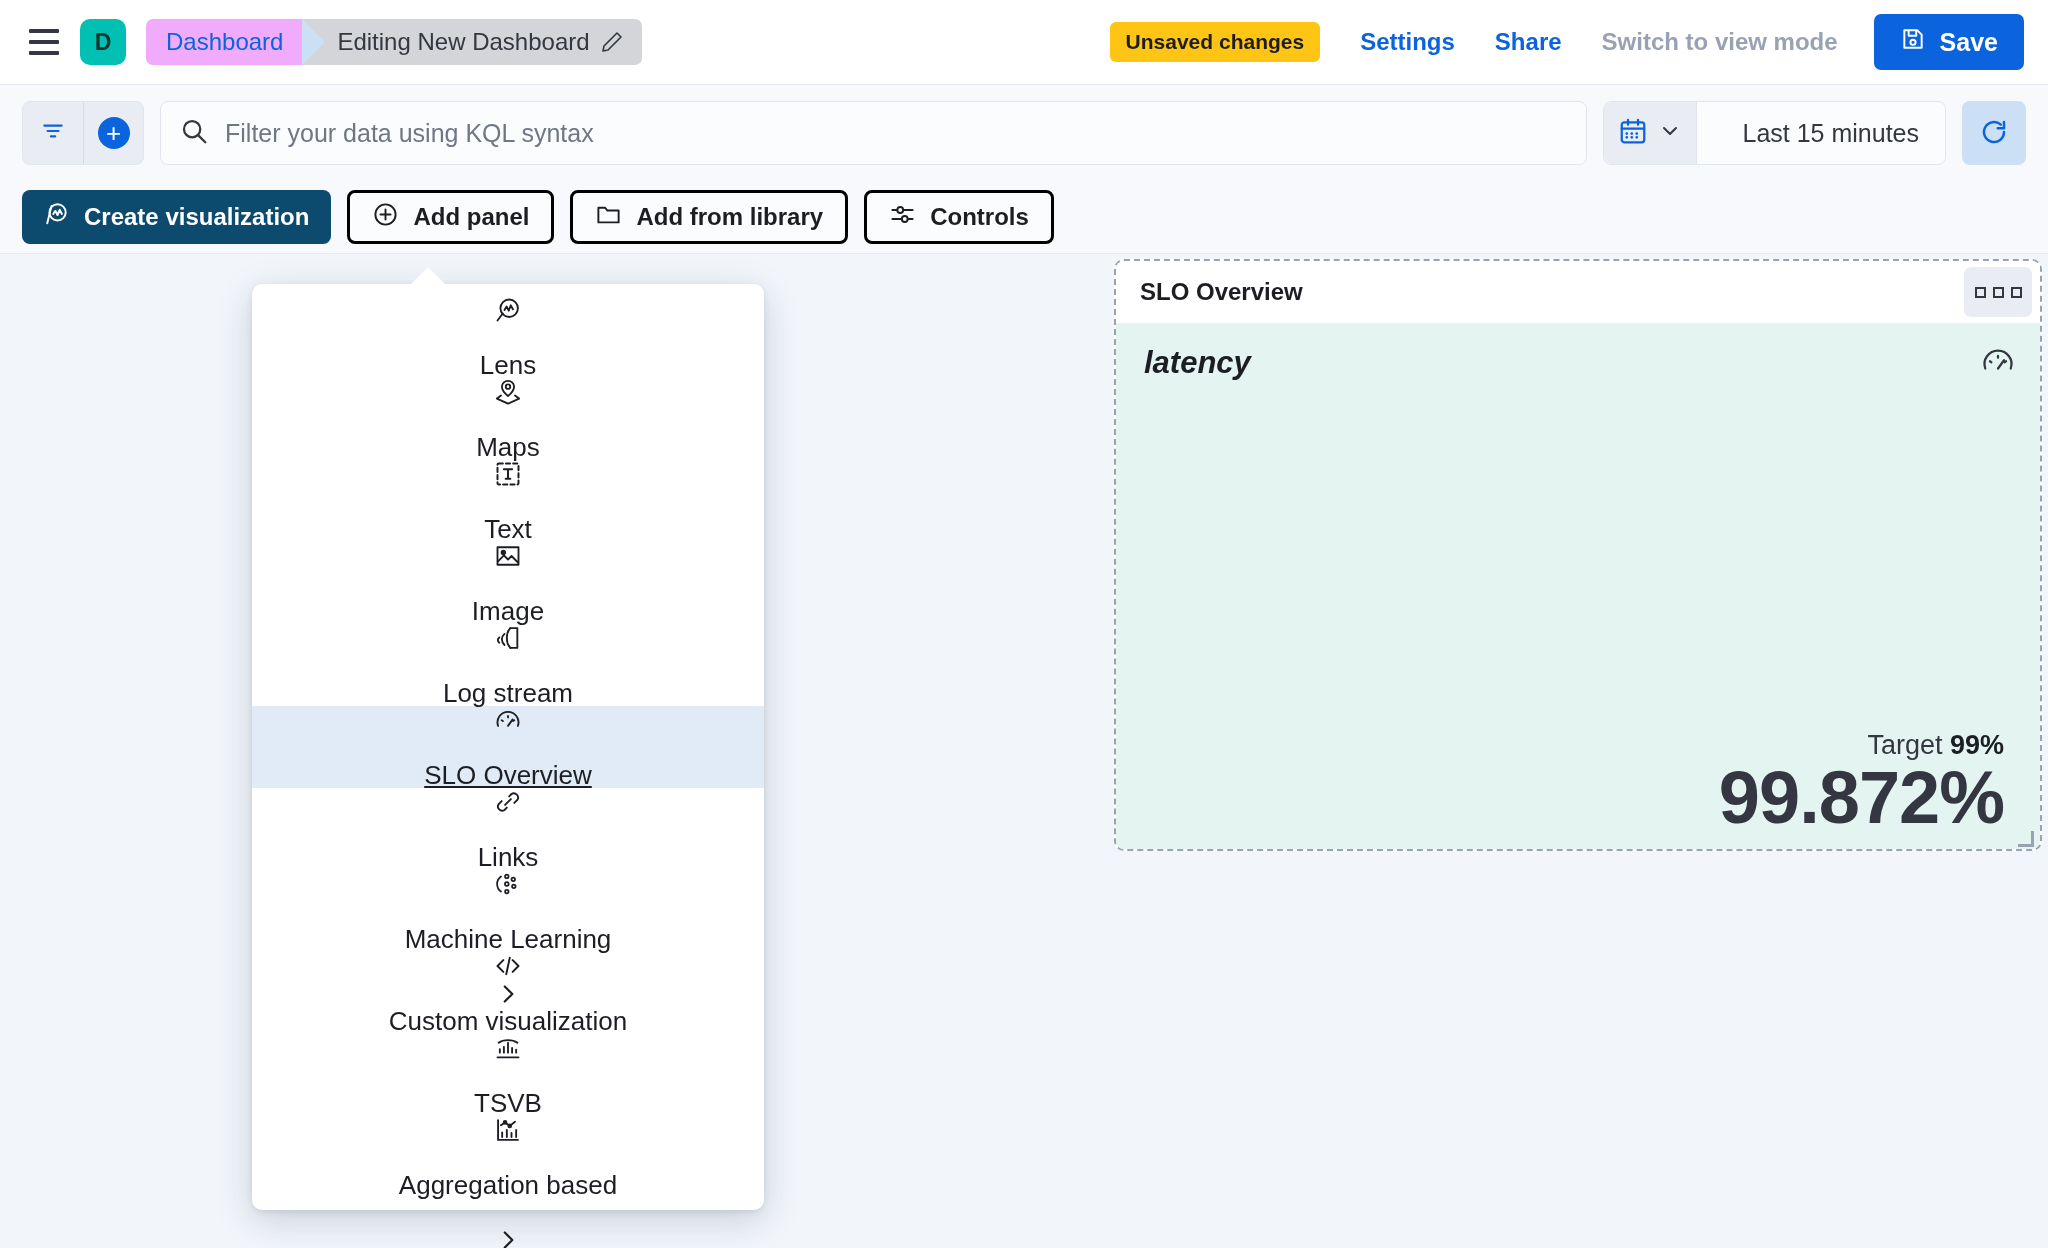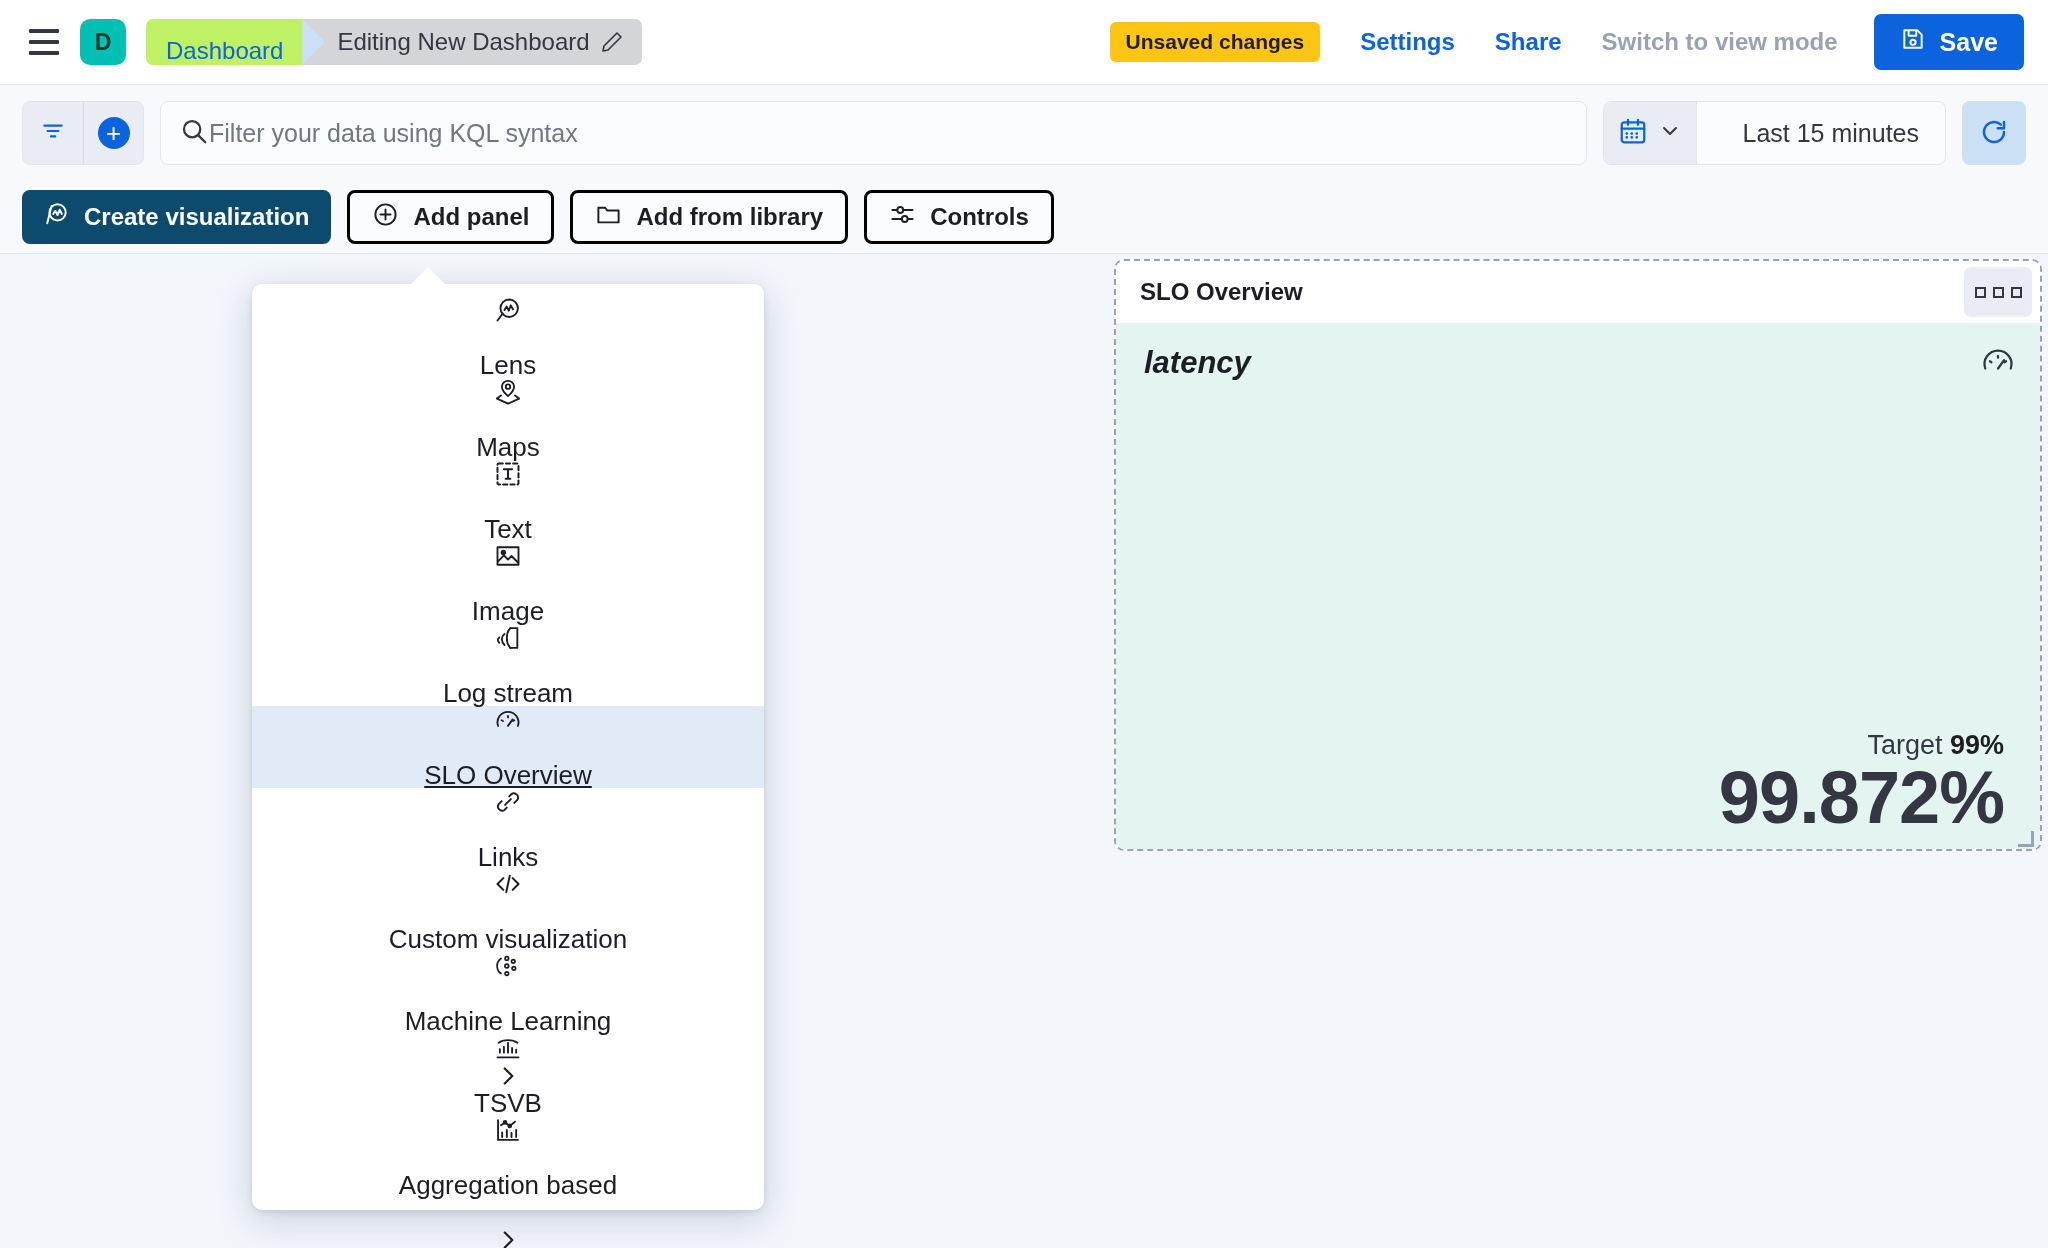--- a/index.html
+++ b/index.html
@@ -39,22 +39,22 @@
     display: flex; align-items: center; justify-content: center;
     margin-right: 20px; cursor: pointer;
   }
   .breadcrumbs { display: flex; align-items: center; height: 46px; }
   .crumb {
     height: 46px; display: flex; align-items: center;
     font-size: 24px; padding: 0 20px 0 26px;
     position: relative; cursor: pointer; white-space: nowrap;
   }
   .crumb-1 {
-    background: #bef264; color: #0B64DD;
-    border-radius: 7px 0 0 7px; padding-left: 20px; align-items: flex-end;
+    background: #f0abfc; color: #0B64DD;
+    border-radius: 7px 0 0 7px; padding-left: 20px;
   }
   .crumb-1::after {
     content: ""; position: absolute; right: -22px; top: 0;
     width: 0; height: 0;
     border-top: 23px solid transparent;
     border-bottom: 23px solid transparent;
     border-left: 23px solid #CBE0F5;
     z-index: 2;
   }
   .crumb-2 {
@@ -108,21 +108,21 @@
     width: 32px; height: 32px; border-radius: 50%;
     background: #0B64DD; color: #fff;
     display: flex; align-items: center; justify-content: center;
     font-size: 26px; line-height: 1; font-weight: 300;
   }
   .kql-input {
     flex: 1; height: 64px;
     background: #FBFCFE; border: 1px solid #E1E5EE;
     border-radius: 8px;
     display: flex; align-items: center;
-    padding: 0 18px; 
+    padding: 0 18px; gap: 16px;
     cursor: text;
   }
   .kql-input input {
     flex: 1; border: none; outline: none; background: transparent;
     font-size: 25px; color: #343741; font-family: inherit;
   }
   .kql-input input::placeholder { color: #6F7785; }
 
   .datepicker {
     display: flex; height: 64px; align-items: stretch;
@@ -467,44 +467,44 @@
           <path d="M9.5 14.5l5-5"></path>
           <path d="M13 7.2l2-2a3.6 3.6 0 0 1 5 5l-2.6 2.6"></path>
           <path d="M11 16.8l-2 2a3.6 3.6 0 0 1-5-5l2.6-2.6"></path>
         </svg>
       </span>
       <span class="mi-label">Links</span>
     </div>
 
     <div class="menu-item">
       <span class="mi-icon">
-        <svg width="28" height="28" viewBox="0 0 24 24" fill="none" stroke="#1D1E24" stroke-width="1.7" stroke-linecap="round" stroke-linejoin="round">
-          <path d="M8 7l-5 5 5 5M16 7l5 5-5 5M13.5 5l-3 14"></path>
-        </svg>
-      </span>
-      <span class="mi-label">Custom visualization</span>
-    </div>
-
-    <div class="menu-item">
-      <span class="mi-icon">
         <svg width="28" height="28" viewBox="0 0 24 24" fill="none" stroke="#1D1E24" stroke-width="1.5">
           <path d="M6 5.5A8 8 0 0 0 6 18.5" stroke-linecap="round"></path>
           <circle cx="11" cy="5.5" r="1.5"></circle>
             <circle cx="16.5" cy="8" r="1.5"></circle>
           <circle cx="11" cy="12" r="1.6"></circle>
             <circle cx="17" cy="14" r="1.5"></circle>
           <circle cx="11" cy="18.5" r="1.5"></circle>
         </svg>
       </span>
       <span class="mi-label">Machine Learning</span>
       <span class="mi-arrow">
         <svg width="26" height="26" viewBox="0 0 24 24" fill="none" stroke="#1D1E24" stroke-width="2" stroke-linecap="round" stroke-linejoin="round">
           <path d="M9 5l7 7-7 7"></path>
         </svg>
       </span>
+    </div>
+
+    <div class="menu-item">
+      <span class="mi-icon">
+        <svg width="28" height="28" viewBox="0 0 24 24" fill="none" stroke="#1D1E24" stroke-width="1.7" stroke-linecap="round" stroke-linejoin="round">
+          <path d="M8 7l-5 5 5 5M16 7l5 5-5 5M13.5 5l-3 14"></path>
+        </svg>
+      </span>
+      <span class="mi-label">Custom visualization</span>
     </div>
 
     <div class="menu-item">
       <span class="mi-icon">
         <svg width="28" height="28" viewBox="0 0 24 24" fill="none" stroke="#1D1E24" stroke-width="1.6" stroke-linecap="round">
           <path d="M3 20h18"></path>
           <path d="M4 7.5c4-3 12-3 16 0"></path>
           <path d="M12 7.5V16"></path>
           <path d="M5 16v-3M8.5 16v-5M15.5 16v-4M19 16v-2.5"></path>
         </svg>

